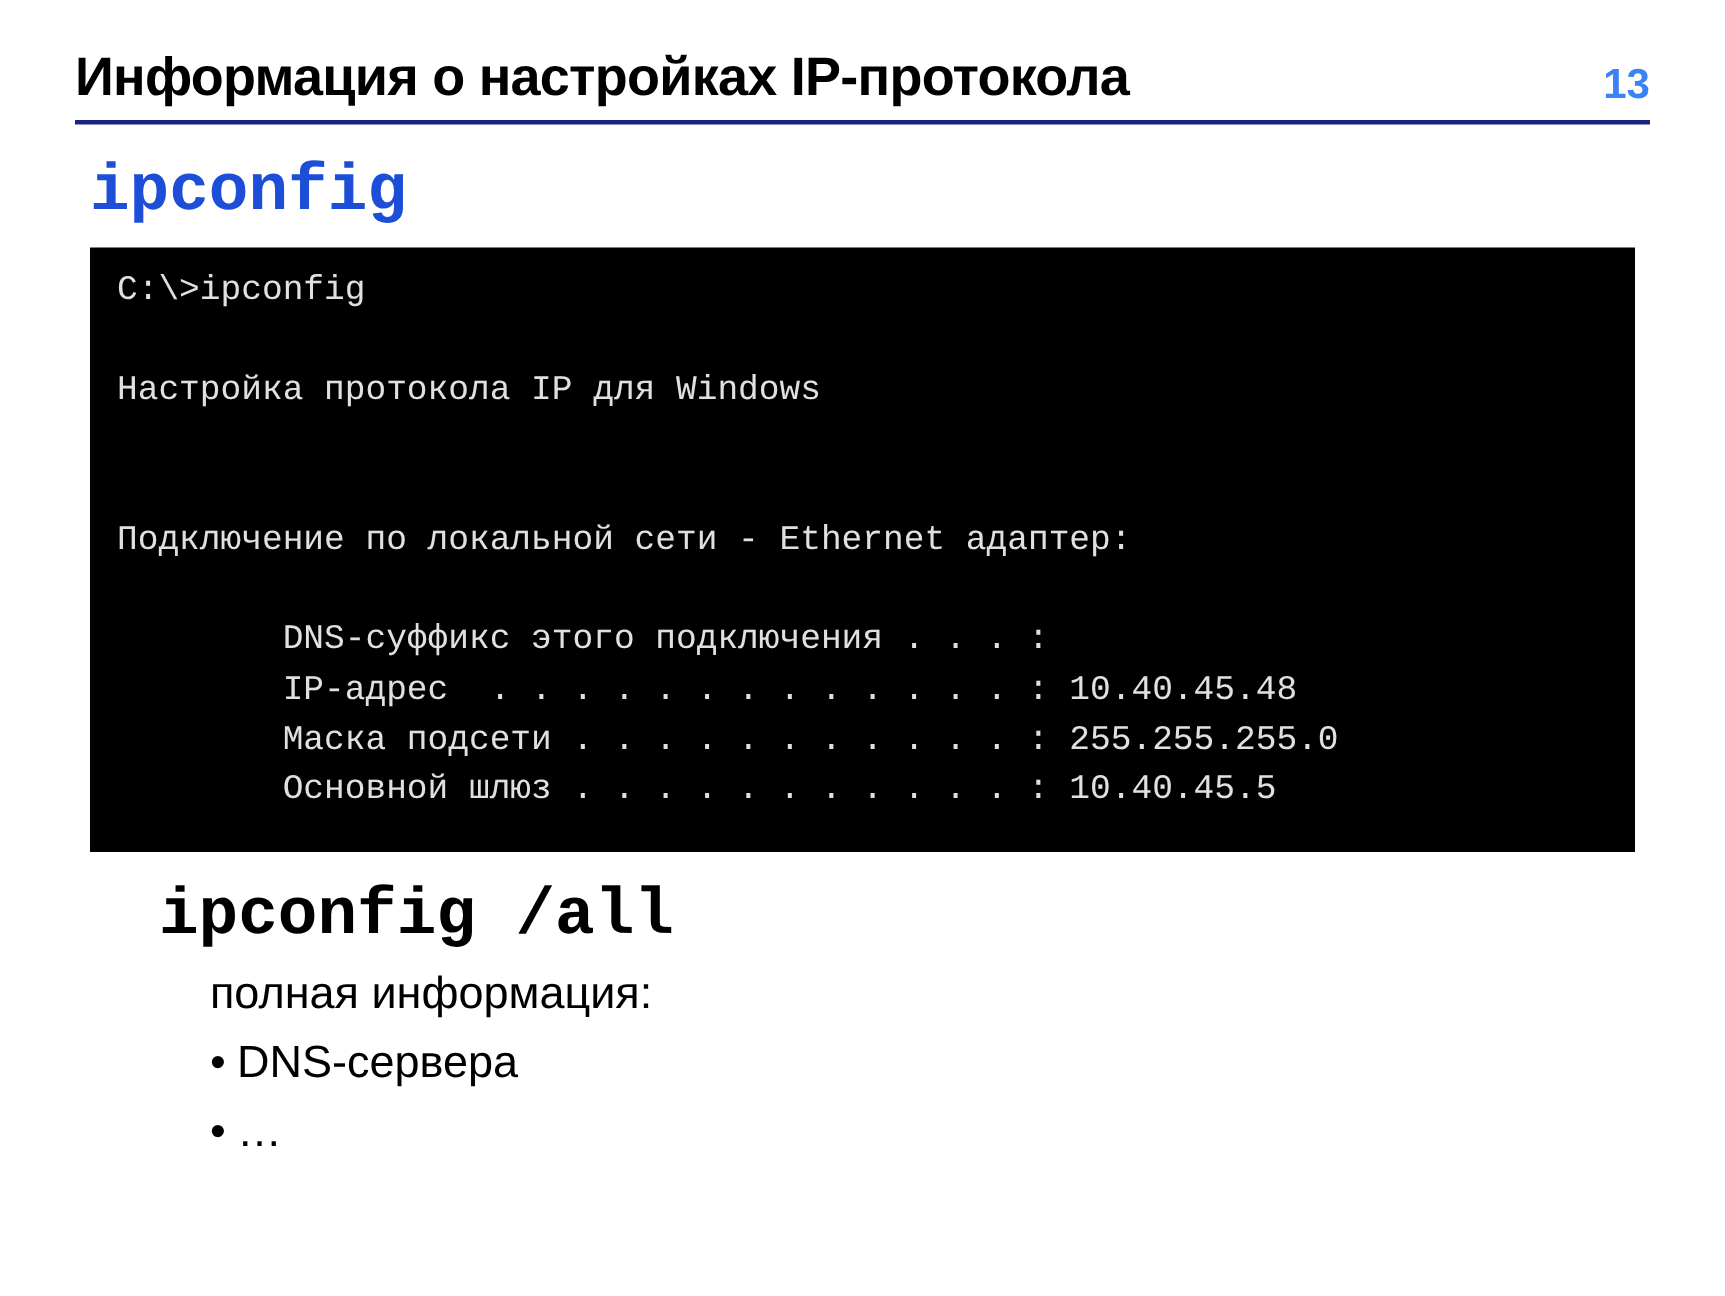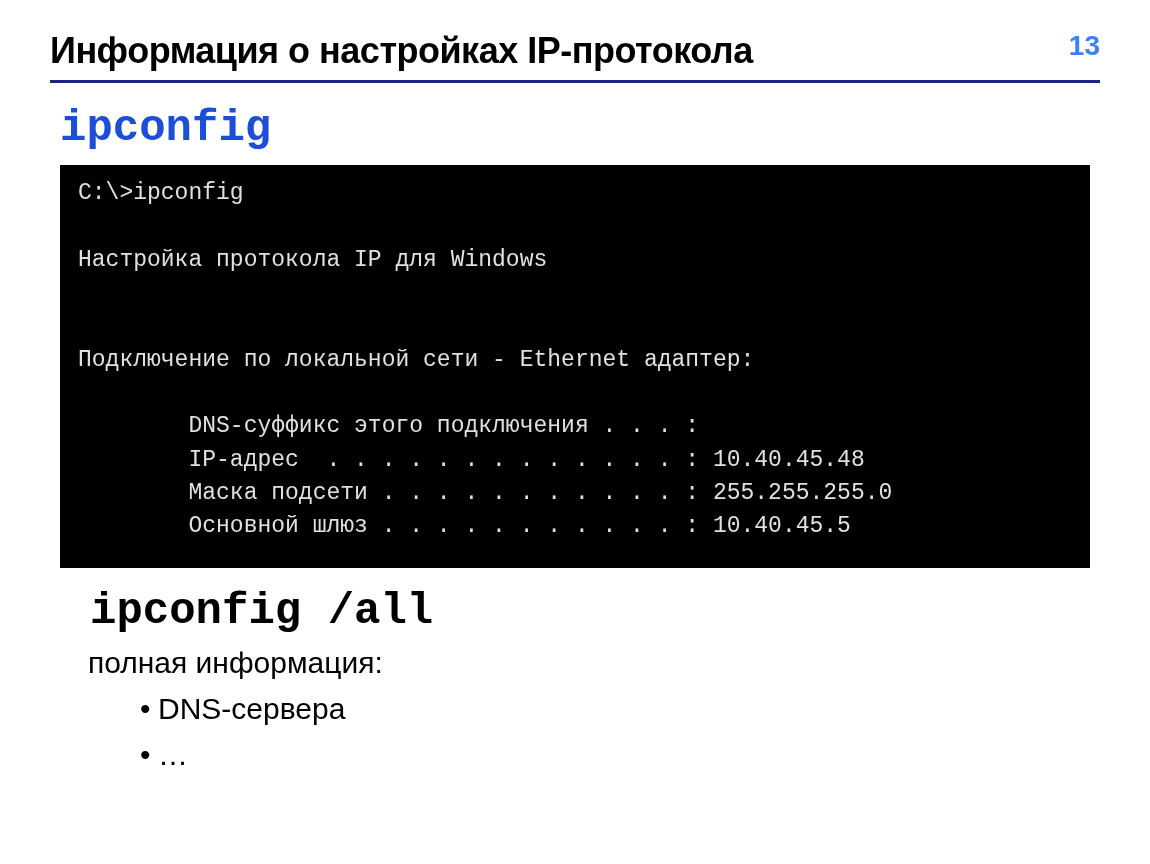--- a/index.html
+++ b/index.html
@@ -11,21 +11,21 @@
       width: 1150px;
       height: 864px;
       background: #ffffff;
       font-family: Arial, Helvetica, sans-serif;
       position: relative;
       padding: 30px 50px;
     }
     .header-row {
       display: flex;
       justify-content: space-between;
-      align-items: center;
+      align-items: flex-end;
       margin-bottom: 8px;
     }
     .slide-title {
       font-size: 36px;
       font-weight: bold;
       color: #000;
       letter-spacing: -0.5px;
     }
     .page-number {
       font-size: 28px;
@@ -55,27 +55,27 @@
       padding: 12px 18px 24px 18px;
       margin: 0 10px 18px 10px;
       line-height: 1.45;
       white-space: pre;
     }
     .command-heading2 {
       font-family: "Courier New", Courier, monospace;
       font-size: 44px;
       font-weight: bold;
       color: #000;
-      margin-left: 40px;
+      margin-left: 56px;
       margin-top: 5px;
       margin-bottom: 10px;
     }
     .info-intro {
       font-size: 30px;
-      margin-left: 38px;
+      margin-left: 90px;
       margin-bottom: 6px;
       color: #000;
     }
     .bullet-list {
       list-style: none;
       margin-left: 90px;
     }
     .bullet-list li {
       font-size: 30px;
       color: #000;

